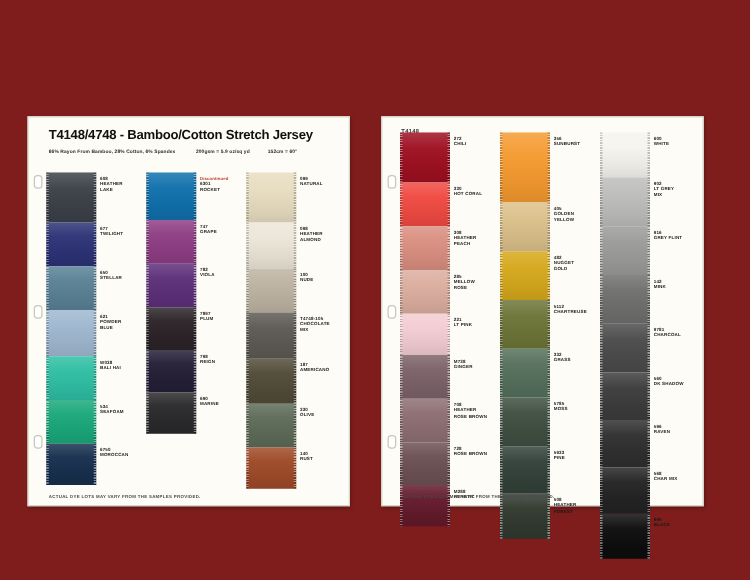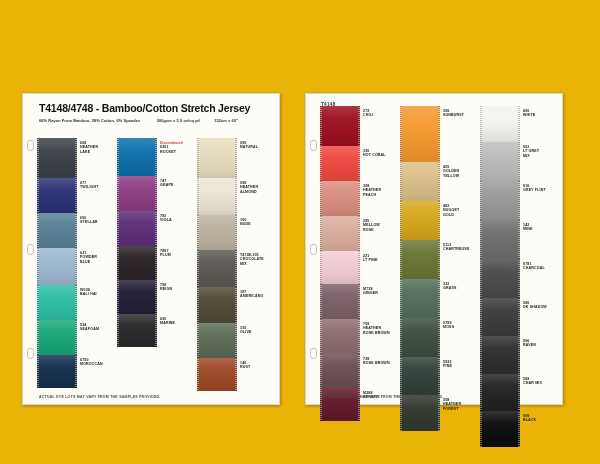--- a/index.html
+++ b/index.html
@@ -9,21 +9,21 @@
     width: 600px;
     height: 464px;
     overflow: hidden;
     font-family: "Liberation Sans", sans-serif;
   }
 
   #stage {
     position: relative;
     width: 600px;
     height: 464px;
-    background: #eab308;
+    background: #7f1d1d;
   }
 
   
   .card {
     position: absolute;
     background: #fdfcf6;
     box-shadow: 1px 1px 3px rgba(0,0,0,0.30);
     border: 1px solid #d9d7cc;
     box-sizing: border-box;
   }

